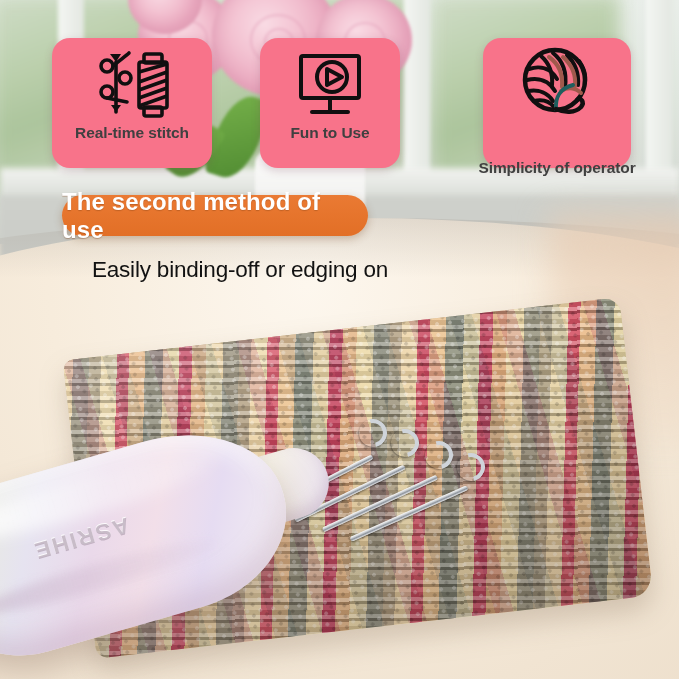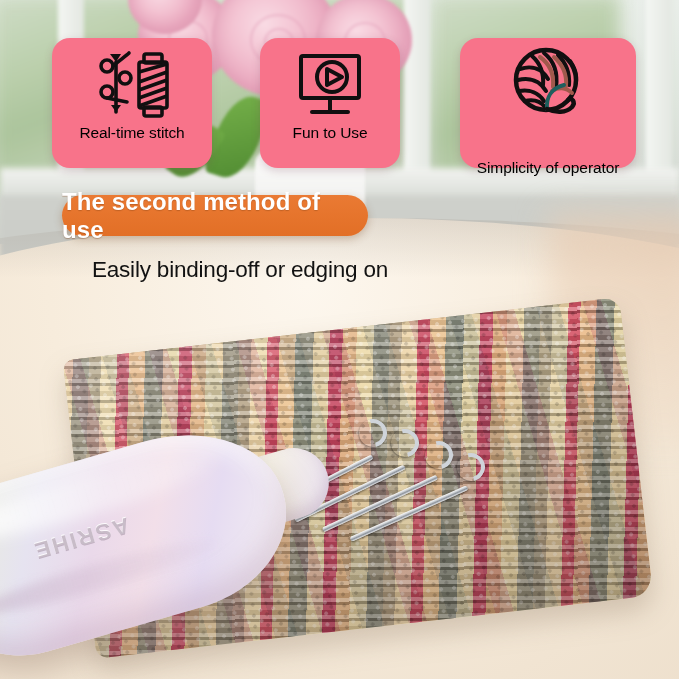--- a/index.html
+++ b/index.html
@@ -183,24 +183,24 @@
   
   .badges{position:absolute;left:0;top:0;width:679px;height:200px;}
   .badge{
     position:absolute;top:38px;height:130px;
     background:#F8738A;border-radius:18px;
     box-shadow:0 3px 9px rgba(120,60,80,.22);
     display:flex;flex-direction:column;align-items:center;
   }
   .b1{left:52px;width:160px;}
   .b2{left:260px;width:140px;}
-  .b3{left:460px;width:176px;gap:41px;}
+  .b3{left:483px;width:148px;gap:41px;}
   .badgeIcon{margin-top:9px;height:78px;display:flex;align-items:center;justify-content:center;}
   .badgeLabel{
-    font-size:15.5px;color:#000000;font-weight:400;
+    font-size:15.5px;color:#404040;font-weight:700;
     letter-spacing:-.1px;white-space:nowrap;margin-top:-1px;
   }
 
   
   .pill{
     position:absolute;left:62px;top:195px;width:306px;height:41px;
     background:linear-gradient(180deg,#ea7a33,#e26f26);
     border-radius:22px;
     box-shadow:0 3px 8px rgba(120,70,30,.30);
     display:flex;align-items:center;justify-content:center;

